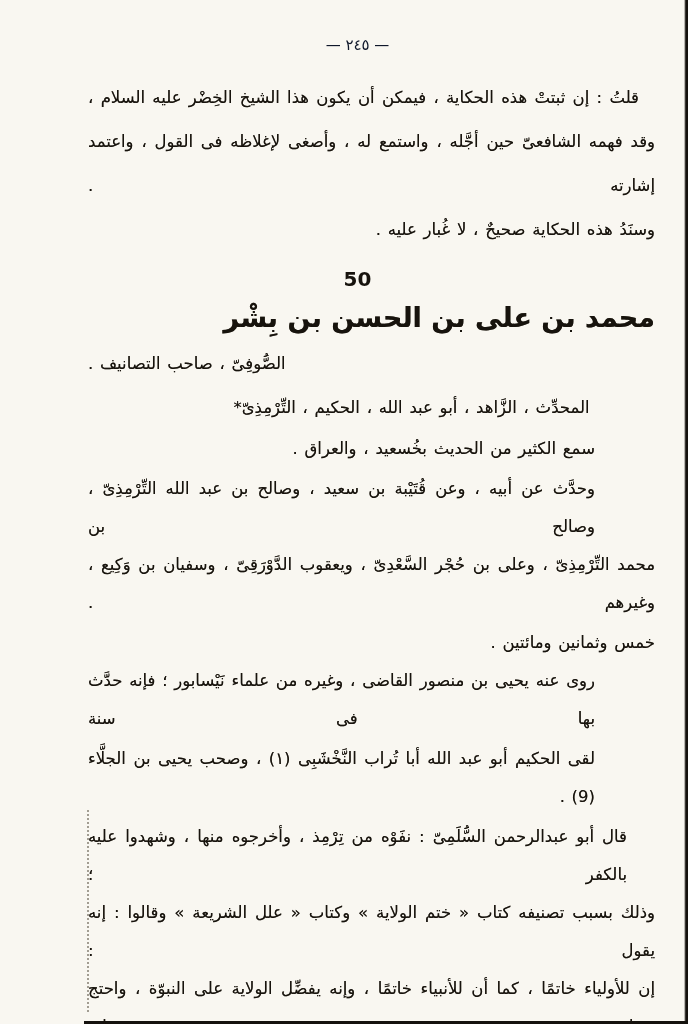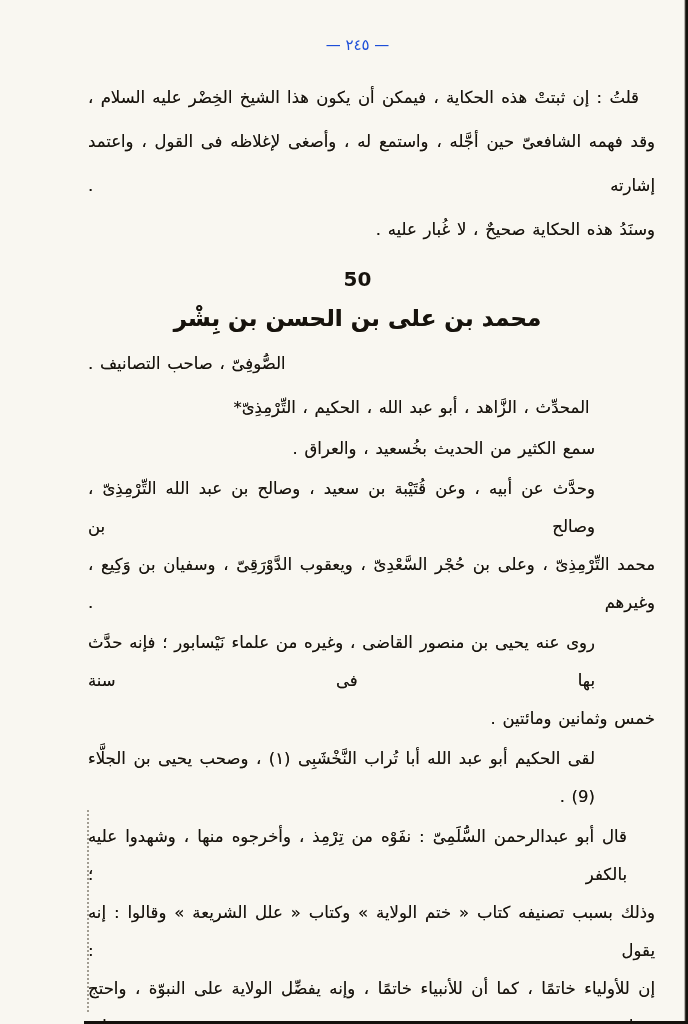--- a/index.html
+++ b/index.html
@@ -2,38 +2,38 @@
 <html lang="ar"><head>
 <meta charset="utf-8">
 <style>
   html,body{margin:0;padding:0;background:#dedbd4;}
   .page{
     position:relative;width:688px;height:1024px;margin:0 auto;
     background:#f9f7f1;overflow:hidden;
     font-family:"DejaVu Sans",sans-serif;color:#17130d;
   }
   .content{position:absolute;top:0;right:0;left:0;bottom:0;padding:36px 33px 0 60px;direction:rtl;}
-  .pageno{text-align:center;font-size:15px;letter-spacing:3px;margin-bottom:22px;color:#1d4ed8;}
+  .pageno{text-align:center;font-size:15px;letter-spacing:3px;margin-bottom:22px;color:#0f172a;}
   
   .bline{
     font-size:16.5px;line-height:44px;
     text-align:justify;text-align-last:justify;
     word-spacing:1.5px;text-shadow:0 0 .5px rgba(25,18,6,.6);margin-left:28px;
   }
   .sz-body{line-height:38px;}
   .last{text-align-last:right;}
   .center{text-align:center;text-align-last:center;padding-left:80px;}
   .leftend{text-align:left;text-align-last:left;}
   .ind-a{padding-right:16px;}
   .ind-b{padding-right:60px;}
   .ind-c{padding-right:28px;}
   .para{margin:0 0 2px 0;}
   .intro{margin-bottom:10px;}
   .entry-no{text-align:center;font-weight:bold;font-size:20px;line-height:30px;margin:12px 0 2px;}
-  .entry-name{text-align:center;font-weight:bold;font-size:23px;line-height:44px;margin:0 0 2px;text-shadow:0 0 .6px rgba(25,18,6,.7);}
+  .entry-name{text-align:right;font-weight:bold;font-size:27px;line-height:44px;margin:0 0 2px;text-shadow:0 0 .6px rgba(25,18,6,.7);}
   
   .edge-right{position:absolute;top:0;right:0;width:4px;height:100%;background:linear-gradient(to left,#14110d 55%,rgba(20,17,13,0));}
   .edge-bottom{position:absolute;bottom:0;left:84px;right:0;height:3px;background:#14110d;}
   .dotted-line{position:absolute;left:87px;top:810px;height:202px;width:0;border-left:2px dotted #948e82;opacity:.85;}
 </style>
 </head>
 <body>
 
 <div class="page">
   <div class="edge-right"></div>
@@ -58,22 +58,22 @@
     <div class="para">
       <div class="bline sz-body last ind-b">سمع الكثير من الحديث بخُسعيد ، والعراق .</div>
     </div>
 
     <div class="para">
       <div class="bline sz-body ind-b">وحدَّث عن أبيه ، وعن قُتَيْبة بن سعيد ، وصالح بن عبد الله التِّرْمِذِىّ ، وصالح بن</div>
       <div class="bline sz-body">محمد التِّرْمِذِىّ ، وعلى بن حُجْر السَّعْدِىّ ، ويعقوب الدَّوْرَقِىّ ، وسفيان بن وَكِيع ، وغيرهم .</div>
     </div>
 
     <div class="para">
+      <div class="bline sz-body last">خمس وثمانين ومائتين .</div>
       <div class="bline sz-body ind-b">روى عنه يحيى بن منصور القاضى ، وغيره من علماء نَيْسابور ؛ فإنه حدَّث بها فى سنة</div>
-      <div class="bline sz-body last">خمس وثمانين ومائتين .</div>
     </div>
 
     <div class="para">
       <div class="bline sz-body last ind-b">لقى الحكيم أبو عبد الله أبا تُراب النَّخْشَبِى (١) ، وصحب يحيى بن الجلَّاء (9) .</div>
     </div>
 
     <div class="para">
       <div class="bline sz-body ind-c">قال أبو عبدالرحمن السُّلَمِىّ : نفَوْه من تِرْمِذ ، وأخرجوه منها ، وشهدوا عليه بالكفر ؛</div>
       <div class="bline sz-body">وذلك بسبب تصنيفه كتاب « ختم الولاية » وكتاب « علل الشريعة » وقالوا : إنه يقول :</div>
       <div class="bline sz-body">إن للأولياء خاتمًا ، كما أن للأنبياء خاتمًا ، وإنه يفضِّل الولاية على النبوّة ، واحتج بقوله عليه</div>

